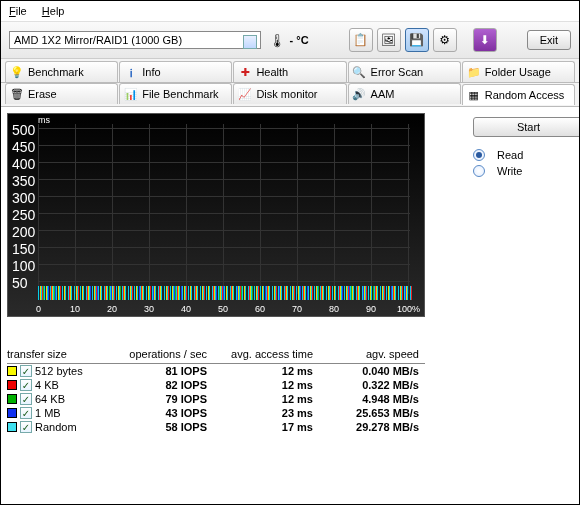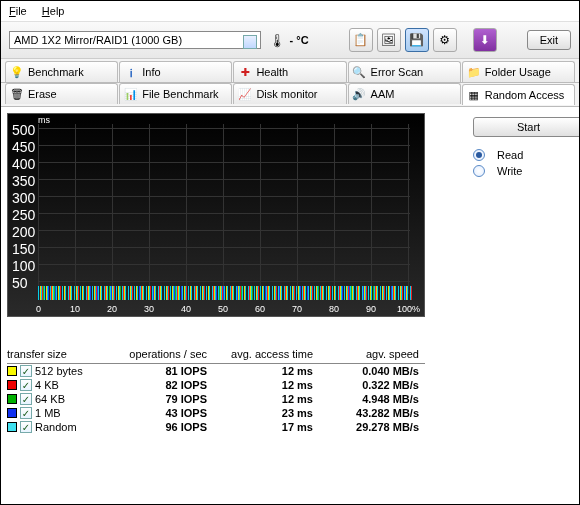--- a/index.html
+++ b/index.html
@@ -209,29 +209,29 @@
             <div><b>4.948 MB/s</b></div>
           </div>
           <div class="trow">
             <div>
               <span class="sw" style="background:#1030f0"></span>
               <span class="cb">✓</span>
               <span>1 MB</span>
             </div>
             <div><b>43 IOPS</b></div>
             <div><b>23 ms</b></div>
-            <div><b>43.282 MB/s</b></div>
+            <div><b>25.653 MB/s</b></div>
           </div>
           <div class="trow">
             <div>
               <span class="sw" style="background:#40e0f0"></span>
               <span class="cb">✓</span>
               <span>Random</span>
             </div>
-            <div><b>96 IOPS</b></div>
+            <div><b>58 IOPS</b></div>
             <div><b>17 ms</b></div>
             <div><b>29.278 MB/s</b></div>
           </div>
         </div>
     </div>
   </div>
 
   <div class="sidecol">
     <div class="startbtn">Start</div>
     <div class="radio sel">

